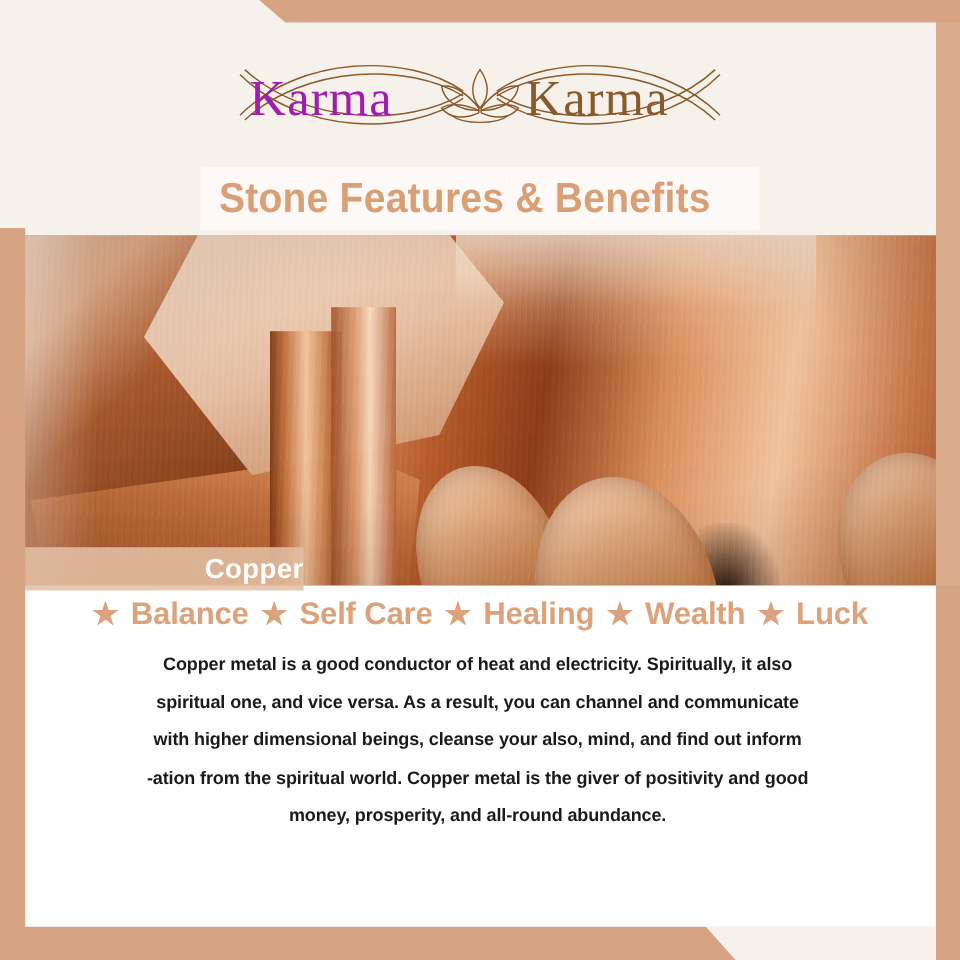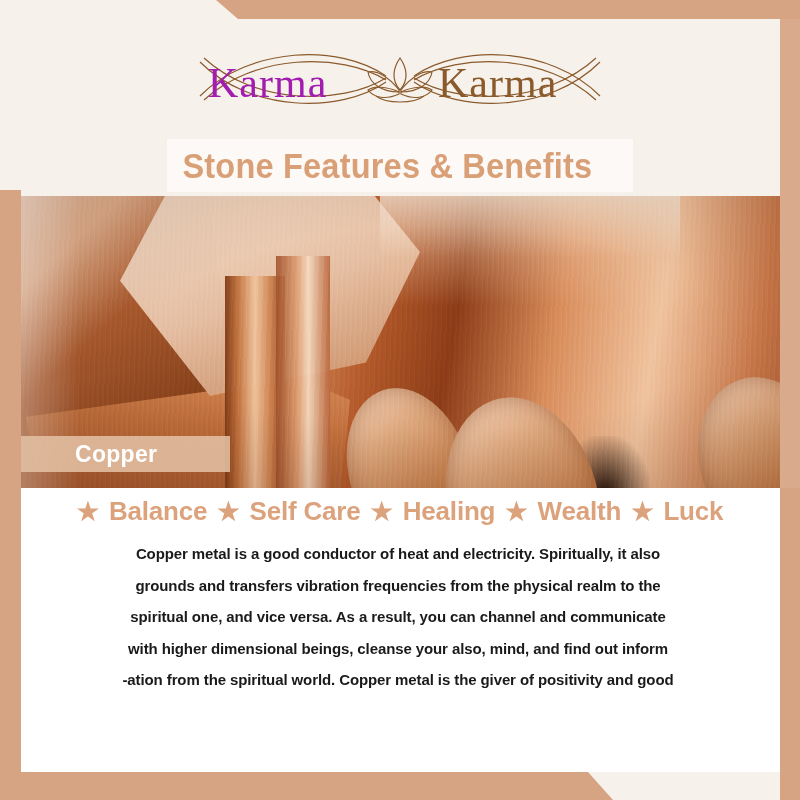--- a/index.html
+++ b/index.html
@@ -185,26 +185,27 @@
       radial-gradient(ellipse at 55% 45%, rgba(0,0,0,0) 45%, rgba(70,28,8,.22) 100%);
   }
   .cu-topglow {
     position: absolute; left: 380px; top: -10px; width: 300px; height: 120px;
     background: linear-gradient(180deg, rgba(247,231,214,.9) 0%, rgba(232,190,158,.35) 60%, rgba(232,190,158,0) 100%);
   }
 
   
   .caption-band {
     position: absolute;
-    left: 21px; top: 436px;
-    width: 209px; height: 36px;
+    left: 21px; top: 456px;
+    width: 232px; height: 36px;
     background: rgba(226,191,163,0.88);
     display: flex;
     align-items: center;
     z-index: 9;
+    justify-content: flex-end;
   }
   .caption-text {
     margin-left: 54px;
     color: #ffffff;
     font-size: 23px;
     font-weight: bold;
     letter-spacing: 0.3px;
   }
 
   
@@ -317,21 +318,21 @@
       <span class="star">★</span>
       <span class="feat">Healing</span>
       <span class="star">★</span>
       <span class="feat">Wealth</span>
       <span class="star">★</span>
       <span class="feat">Luck</span>
     </div>
 
     <p class="body-copy">
       <span class="ln">Copper metal is a good conductor of heat and electricity. Spiritually, it also</span>
-      <span class="ln">grounds and transfers vibration frequencies from the physical realm to the</span>
       <span class="ln">spiritual one, and vice versa. As a result, you can channel and communicate</span>
       <span class="ln">with higher dimensional beings, cleanse your also, mind, and find out inform</span>
       <span class="ln">-ation from the spiritual world. Copper metal is the giver of positivity and good</span>
+      <span class="ln">money, prosperity, and all-round abundance.</span>
     </p>
   </div>
 
   <div class="deco-bottom-band"></div>
 </div>
 
 </body></html>

